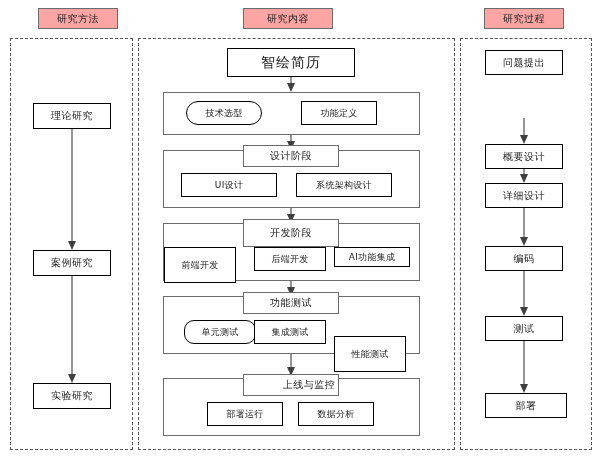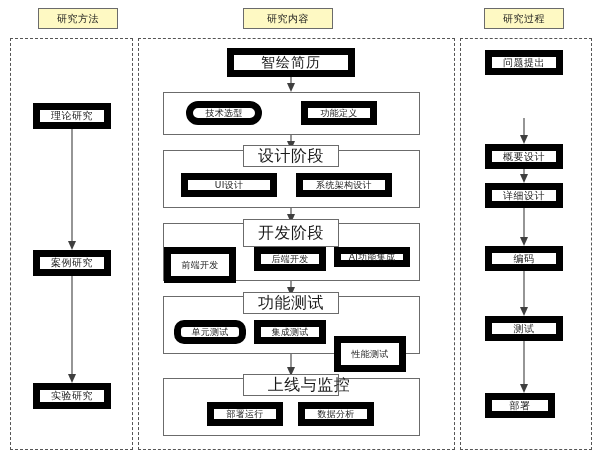--- a/index.html
+++ b/index.html
@@ -20,42 +20,42 @@
     position: absolute;
     left: 0; top: 0;
     width: 600px;
     height: 460px;
   }
 
   
   .col-header {
     position: absolute;
     border: 1px solid #6b6b6b;
-    background: #fef9c3;
+    background: #fca5a5;
     box-sizing: border-box;
     display: flex;
     align-items: center;
     justify-content: center;
     font-size: 10px;
     letter-spacing: 0.5px;
     height: 21px;
   }
 
   
   .lane {
     position: absolute;
     border: 1px dashed #555555;
     background: transparent;
     box-sizing: border-box;
   }
 
   
   .node {
     position: absolute;
-    border: 7px solid #000000;
+    border: 1px solid #000000;
     background: #ffffff;
     box-sizing: border-box;
     display: flex;
     align-items: center;
     justify-content: center;
     font-size: 10px;
     letter-spacing: 0.5px;
     white-space: nowrap;
     z-index: 3;
   }
@@ -80,21 +80,21 @@
   }
 
   .group-label {
     position: absolute;
     border: 1px solid #6b6b6b;
     background: #ffffff;
     box-sizing: border-box;
     display: flex;
     align-items: center;
     justify-content: center;
-    font-size: 16px;
+    font-size: 10px;
     letter-spacing: 0.5px;
     white-space: nowrap;
     z-index: 3;
   }
 
   
   .conn {
     position: absolute;
     z-index: 2;
   }
@@ -170,21 +170,21 @@
   <div class="node sub" style="left:254px; top:247px; width:72px; height:24px;">后端开发</div>
   <div class="node sub" style="left:334px; top:247px; width:76px; height:20px;">AI功能集成</div>
 
   <svg class="conn" style="left:283px; top:281px; width:16px; height:15px;">
     <line x1="8" y1="0" x2="8" y2="8"></line>
     <polygon points="8,15 4,6 12,6"></polygon>
   </svg>
 
   <div class="group-box" style="left:163px; top:296px; width:257px; height:58px;"></div>
   <div class="group-label" style="left:243px; top:292px; width:96px; height:22px;">功能测试</div>
-  <div class="node sub" style="left:174px; top:320px; width:72px; height:24px;border-radius:10px;">单元测试</div>
+  <div class="node sub" style="left:184px; top:320px; width:72px; height:24px;border-radius:10px;">单元测试</div>
   <div class="node sub" style="left:254px; top:320px; width:72px; height:24px;">集成测试</div>
   <div class="node sub" style="left:334px; top:336px; width:72px; height:36px;">性能测试</div>
 
   <svg class="conn" style="left:283px; top:354px; width:16px; height:22px;">
     <line x1="8" y1="0" x2="8" y2="15"></line>
     <polygon points="8,22 4,13 12,13"></polygon>
   </svg>
 
   <div class="group-box" style="left:163px; top:378px; width:257px; height:58px;"></div>
   <div class="group-label" style="left:243px; top:374px; width:96px; height:22px;padding-left:36px;">上线与监控</div>
@@ -220,15 +220,15 @@
     <polygon points="8,45 4,36 12,36"></polygon>
   </svg>
 
   <div class="node" style="left:485px; top:316px; width:78px; height:25px;">测试</div>
 
   <svg class="conn" style="left:516px; top:341px; width:16px; height:52px;">
     <line x1="8" y1="0" x2="8" y2="45"></line>
     <polygon points="8,52 4,43 12,43"></polygon>
   </svg>
 
-  <div class="node" style="left:485px; top:393px; width:70px; height:25px;">部署</div>
+  <div class="node" style="left:485px; top:393px; width:82px; height:25px;">部署</div>
 
 </div>
 
 </body></html>

